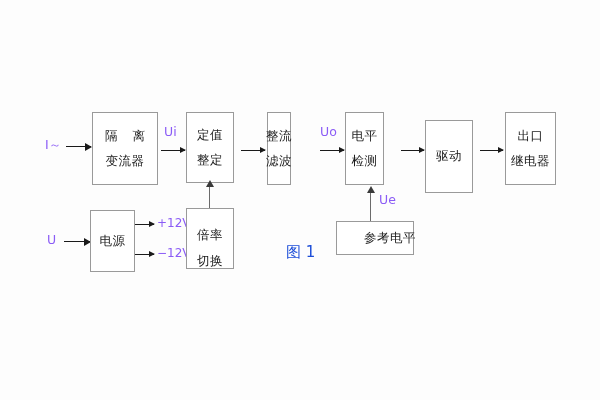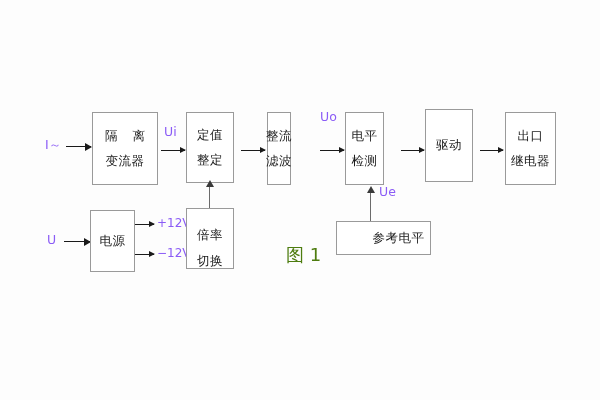--- a/index.html
+++ b/index.html
@@ -77,22 +77,22 @@
     position: absolute;
     left: -4.2px;
     top: -6px;
     width: 0; height: 0;
     border-bottom: 7px solid #3a3a3a;
     border-left: 4.5px solid transparent;
     border-right: 4.5px solid transparent;
   }
   .caption {
     position: absolute;
-    color: #4d7c0f;
-    font-size: 18px;
+    color: #1d4ed8;
+    font-size: 15px;
     white-space: nowrap;
   }
 </style>
 </head>
 <body>
 
 <div id="canvas">
 
   <div class="lbl" style="left:45px; top:139px;">I～</div>
   <div class="harrow" style="left:66px; top:146px; width:25px;"></div>
@@ -110,31 +110,31 @@
     <span class="ln">整定</span>
   </div>
 
   <div class="harrow thin" style="left:241px; top:150px; width:24px;"></div>
 
   <div class="box two-line" style="left:267px; top:112px; width:24px; height:73px;">
     <span class="ln">整流</span>
     <span class="ln">滤波</span>
   </div>
 
-  <div class="lbl" style="left:320px; top:111px;">Uo</div>
+  <div class="lbl" style="left:320px; top:126px;">Uo</div>
   <div class="harrow thin" style="left:320px; top:150px; width:24px;"></div>
 
   <div class="box two-line" style="left:345px; top:112px; width:39px; height:73px;">
     <span class="ln">电平</span>
     <span class="ln">检测</span>
   </div>
 
   <div class="harrow thin" style="left:401px; top:150px; width:23px;"></div>
 
-  <div class="box" style="left:425px; top:109px; width:48px; height:73px;">
+  <div class="box" style="left:425px; top:120px; width:48px; height:73px;">
     <span class="ln">驱动</span>
   </div>
 
   <div class="harrow thin" style="left:480px; top:150px; width:23px;"></div>
 
   <div class="box two-line" style="left:505px; top:112px; width:51px; height:73px;">
     <span class="ln">出口</span>
     <span class="ln">继电器</span>
   </div>
 
@@ -151,22 +151,22 @@
   <div class="harrow thin" style="left:135px; top:254px; width:19px;"></div>
   <div class="lbl small" style="left:157px; top:247px;">−12V</div>
 
   <div class="box two-line" style="left:186px; top:208px; width:48px; height:61px;justify-content:flex-end;">
     <span class="ln">倍率</span>
     <span class="ln">切换</span>
   </div>
 
   <div class="varrow" style="left:209px; top:186px; height:22px;"></div>
 
-  <div class="box" style="left:336px; top:221px; width:95px; height:34px;padding-left:30px;">
+  <div class="box" style="left:336px; top:221px; width:78px; height:34px;padding-left:30px;">
     <span class="ln">参考电平</span>
   </div>
 
   <div class="varrow" style="left:370px; top:192px; height:29px;"></div>
-  <div class="lbl" style="left:379px; top:186px;">Ue</div>
+  <div class="lbl" style="left:379px; top:194px;">Ue</div>
 
   <div class="caption" style="left:286px; top:243px;">图 1</div>
 
 </div>
 
 </body></html>

